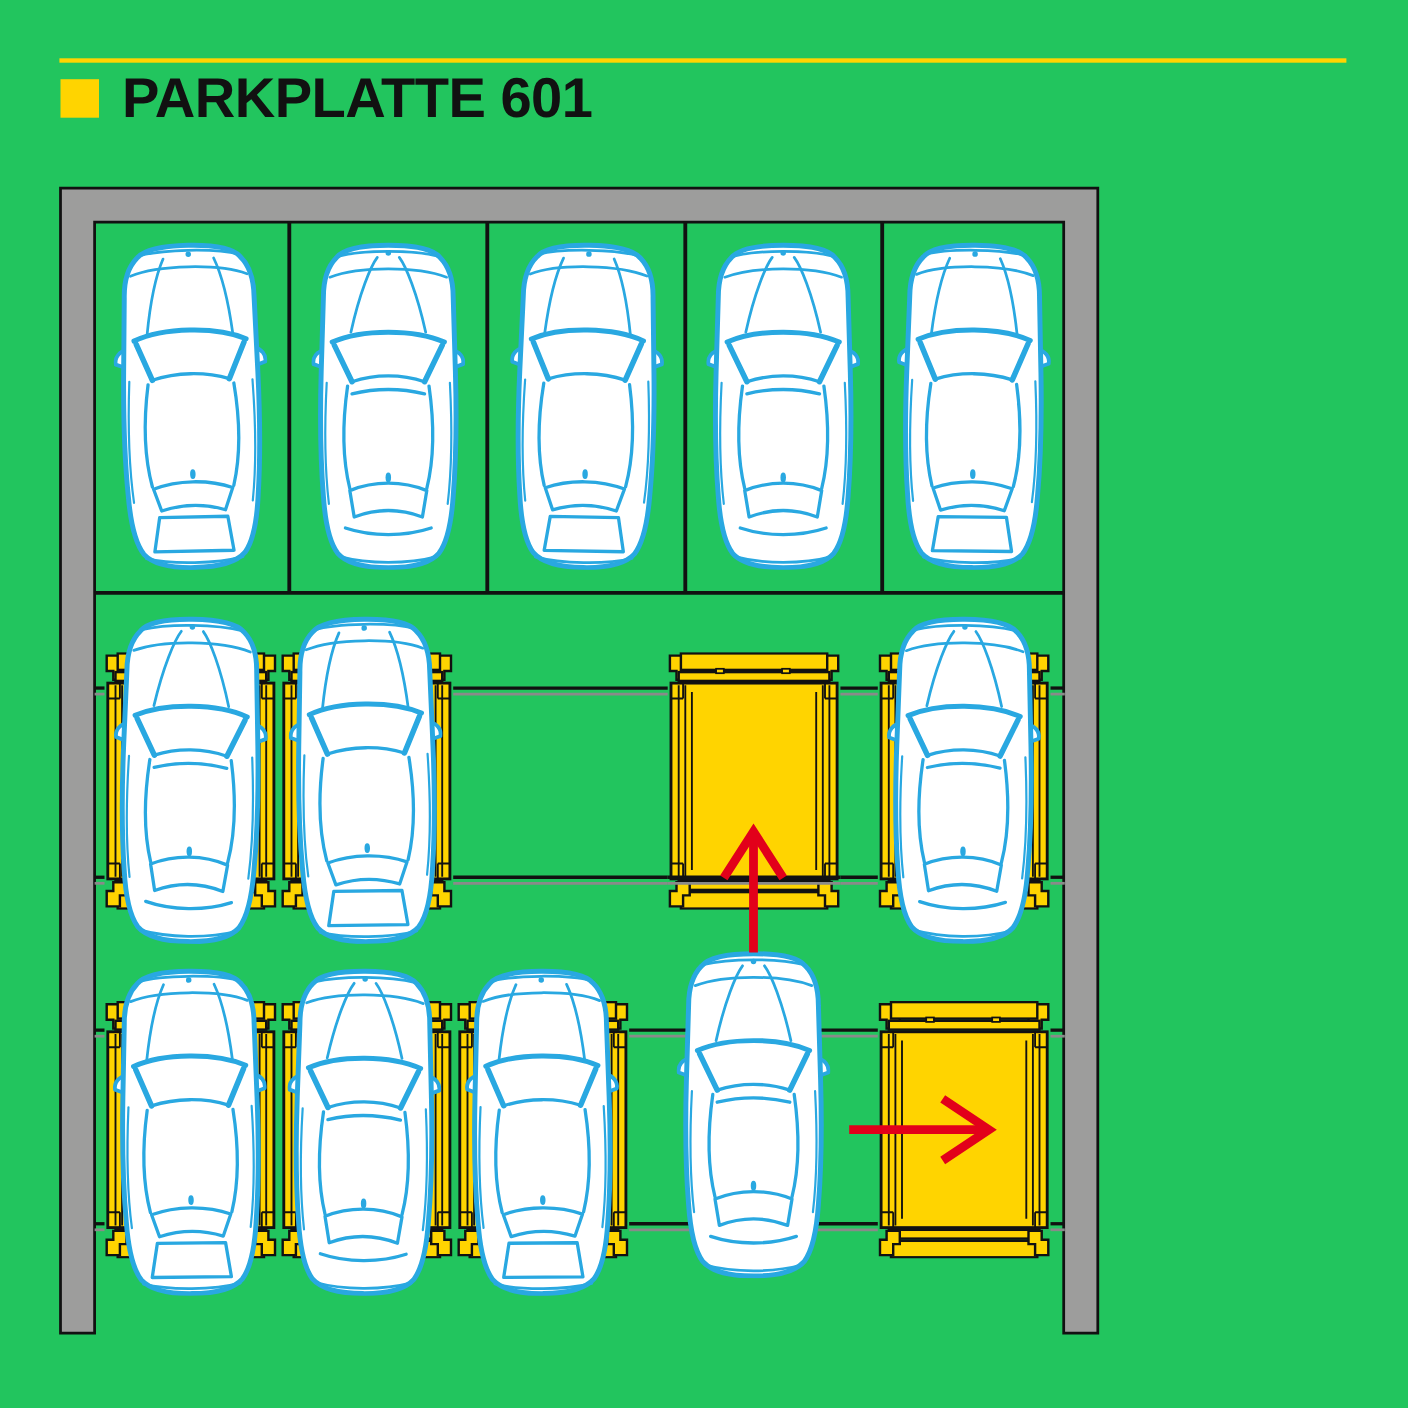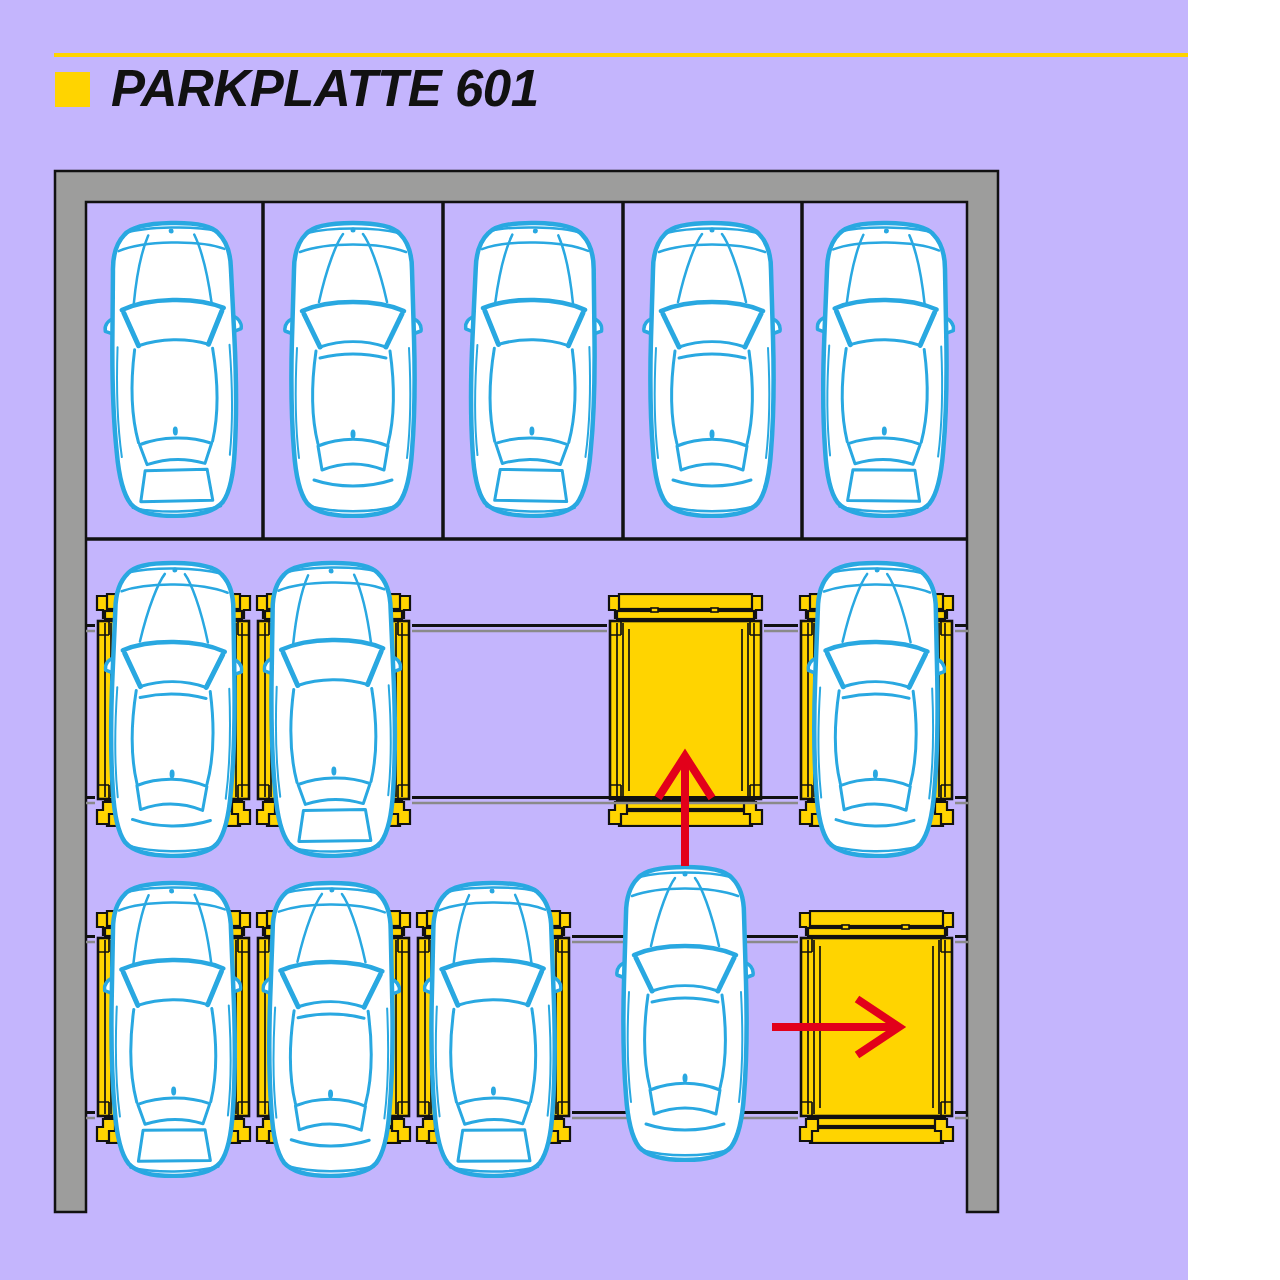--- a/index.html
+++ b/index.html
@@ -1,17 +1,17 @@
 <!DOCTYPE html>
 <html><head>
 <meta charset="utf-8">
 <style>
   html,body{margin:0;padding:0;background:#fff;}
-  .page{position:relative;width:1188px;height:1280px;background:#c4b5fd;overflow:hidden;
-        font-family:"Liberation Sans","DejaVu Sans",sans-serif;font-style:italic;}
+  .page{position:relative;width:1280px;height:1280px;background:#22c55e;overflow:hidden;
+        font-family:"Liberation Sans","DejaVu Sans",sans-serif;}
   .header-rule{position:absolute;left:54px;top:53px;width:1170px;height:4px;background:#FFD400;}
   .title-bullet{position:absolute;left:55px;top:72px;width:35px;height:35px;background:#FFD400;}
   .page-title{position:absolute;left:111px;top:62px;margin:0;font-size:51px;line-height:1.05;
               font-weight:700;letter-spacing:-0.5px;color:#111;white-space:nowrap;}
   .plan-wrap{position:absolute;left:0;top:0;width:1280px;height:1280px;}
   svg{display:block;}
 </style>
 </head>
 <body>
 

